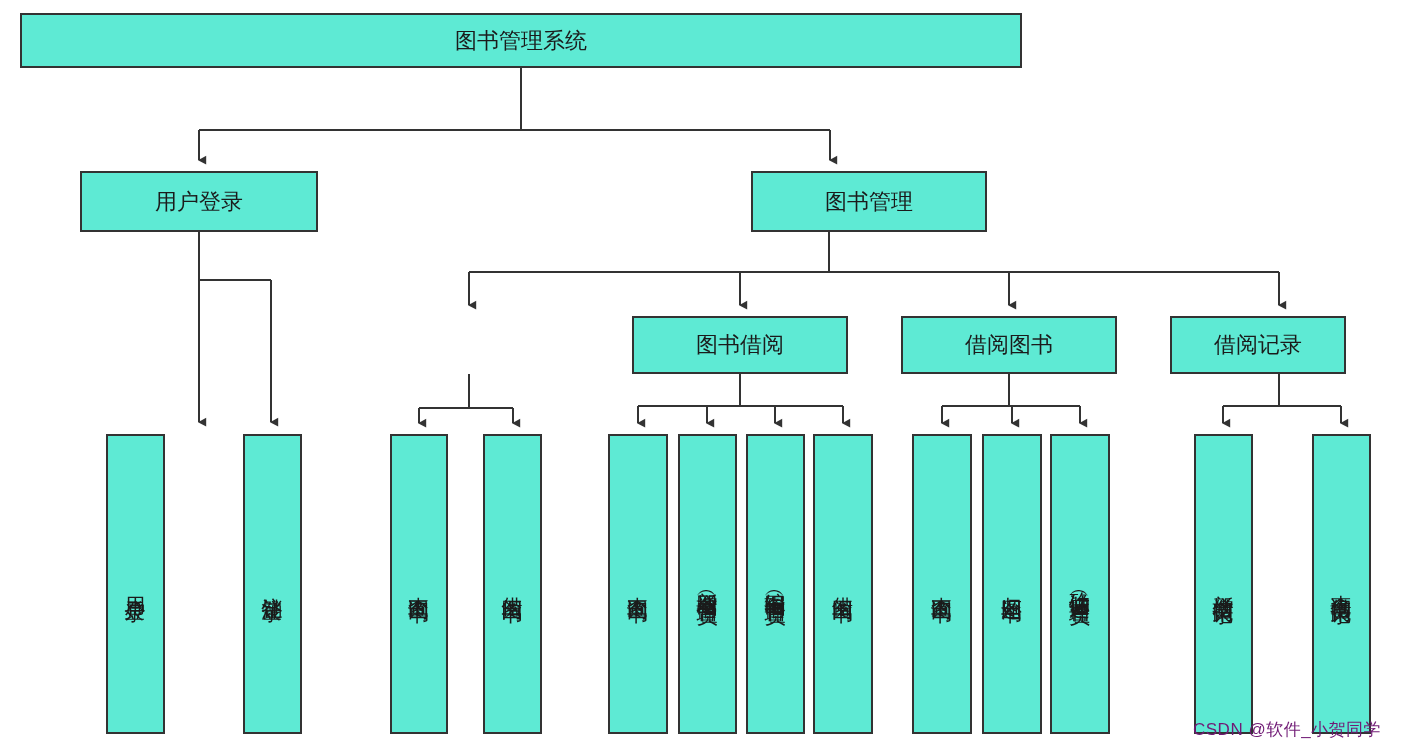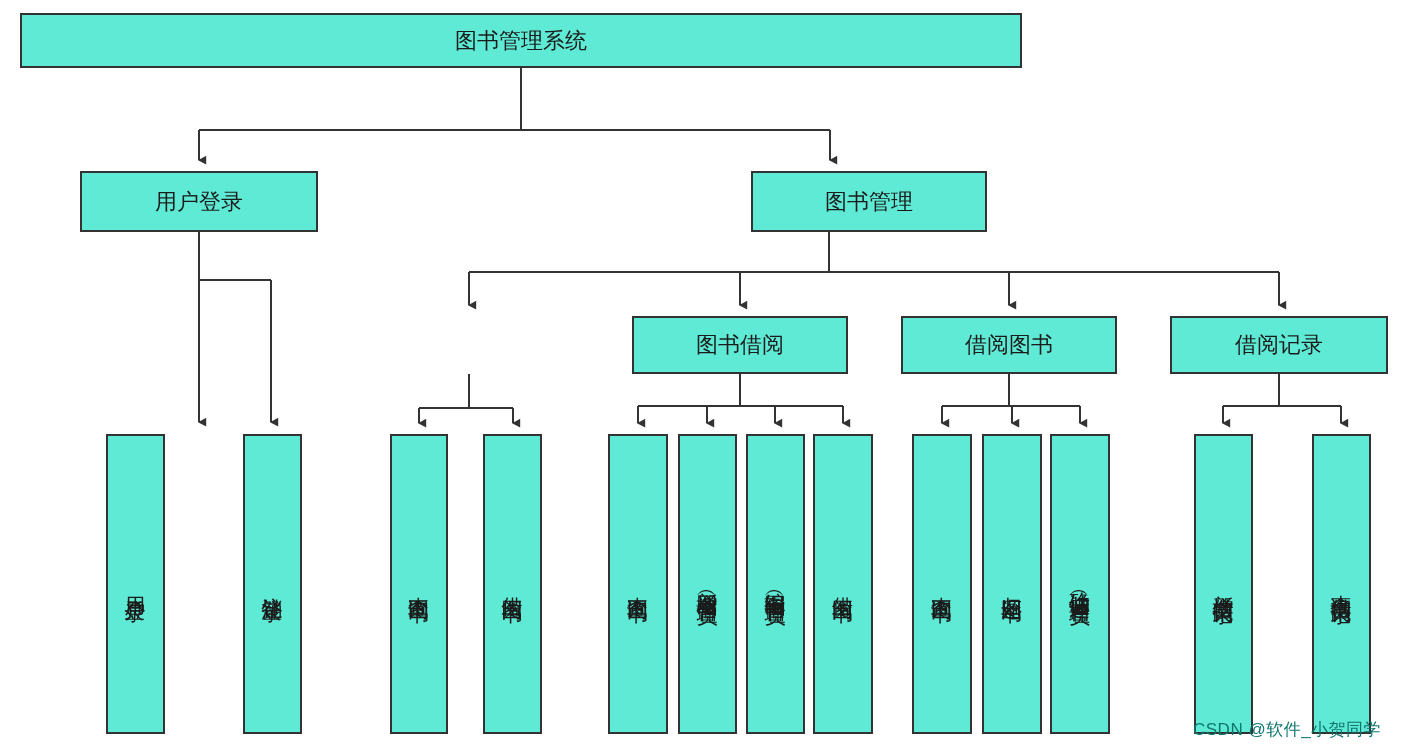--- a/index.html
+++ b/index.html
@@ -141,21 +141,21 @@
   <div class="node horiz" id="n-l1-1" style="left: 711px; top: 171px; width: 236px; height: 61px; margin-left: 40px;">
     <span class="label">图书管理</span>
   </div>
 
   <div class="node horiz" id="n-l2-1" style="left: 632px; top: 316px; width: 216px; height: 58px;">
     <span class="label">图书借阅</span>
   </div>
   <div class="node horiz" id="n-l2-2" style="left: 901px; top: 316px; width: 216px; height: 58px;">
     <span class="label">借阅图书</span>
   </div>
-  <div class="node horiz" id="n-l2-3" style="left: 1170px; top: 316px; width: 218px; height: 58px;">
+  <div class="node horiz" id="n-l2-3" style="left: 1170px; top: 316px; width: 176px; height: 58px;">
     <span class="label">借阅记录</span>
   </div>
 
   <div class="node leaf" id="n-leaf-0" style="left: 106px; top: 434px; width: 59px; height: 300px;">
     <span class="label">用户登录</span>
   </div>
   <div class="node leaf" id="n-leaf-1" style="left: 243px; top: 434px; width: 59px; height: 300px;">
     <span class="label">注销登录</span>
   </div>
   <div class="node leaf" id="n-leaf-2" style="left: 390px; top: 434px; width: 58px; height: 300px;">
@@ -185,15 +185,15 @@
   <div class="node leaf" id="n-leaf-10" style="left: 1050px; top: 434px; width: 60px; height: 300px;">
     <span class="label">确认归还（管理员）</span>
   </div>
   <div class="node leaf" id="n-leaf-11" style="left: 1194px; top: 434px; width: 59px; height: 300px;">
     <span class="label">新增借阅记录</span>
   </div>
   <div class="node leaf" id="n-leaf-12" style="left: 1312px; top: 434px; width: 59px; height: 300px;">
     <span class="label">查询借阅记录</span>
   </div>
 
-  <div class="watermark" style="left: 1193px; top: 718px; color: #0f766e;">CSDN @软件_小贺同学</div>
+  <div class="watermark" style="left: 1193px; top: 718px; color: #701a75;">CSDN @软件_小贺同学</div>
 
 </div>
 
 </body></html>

